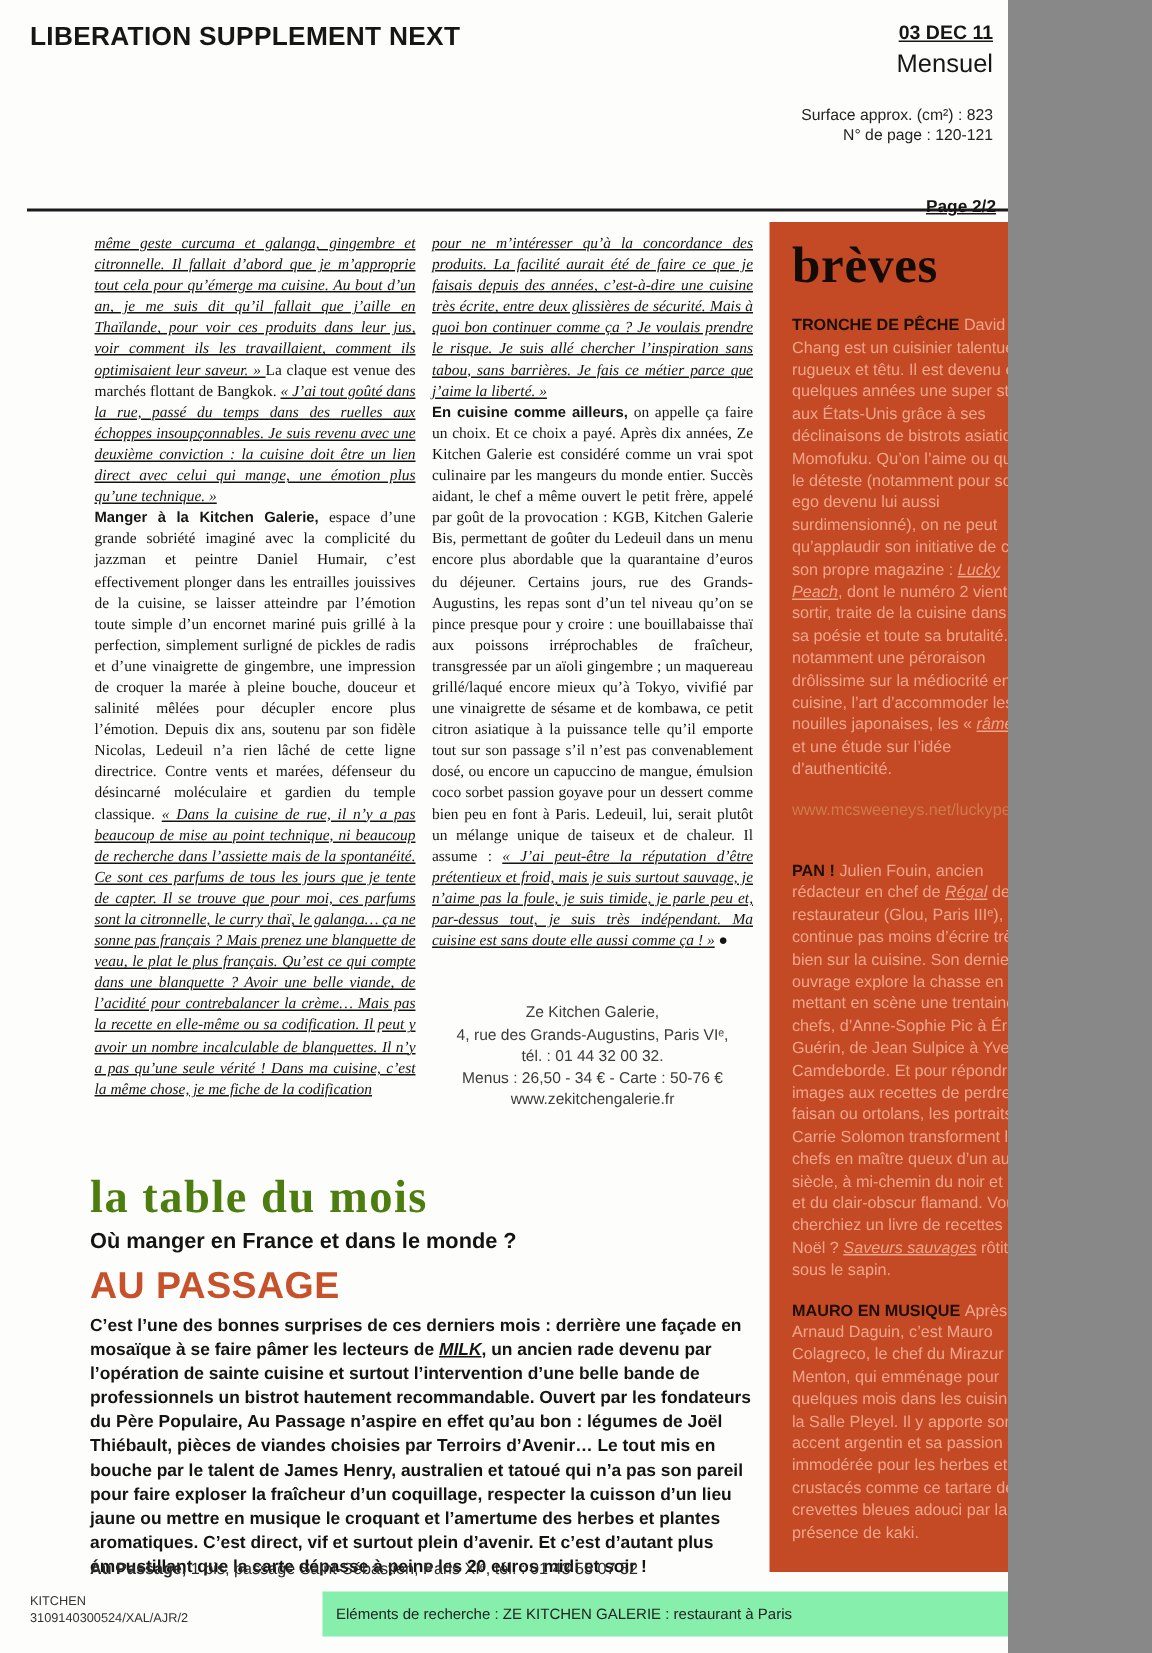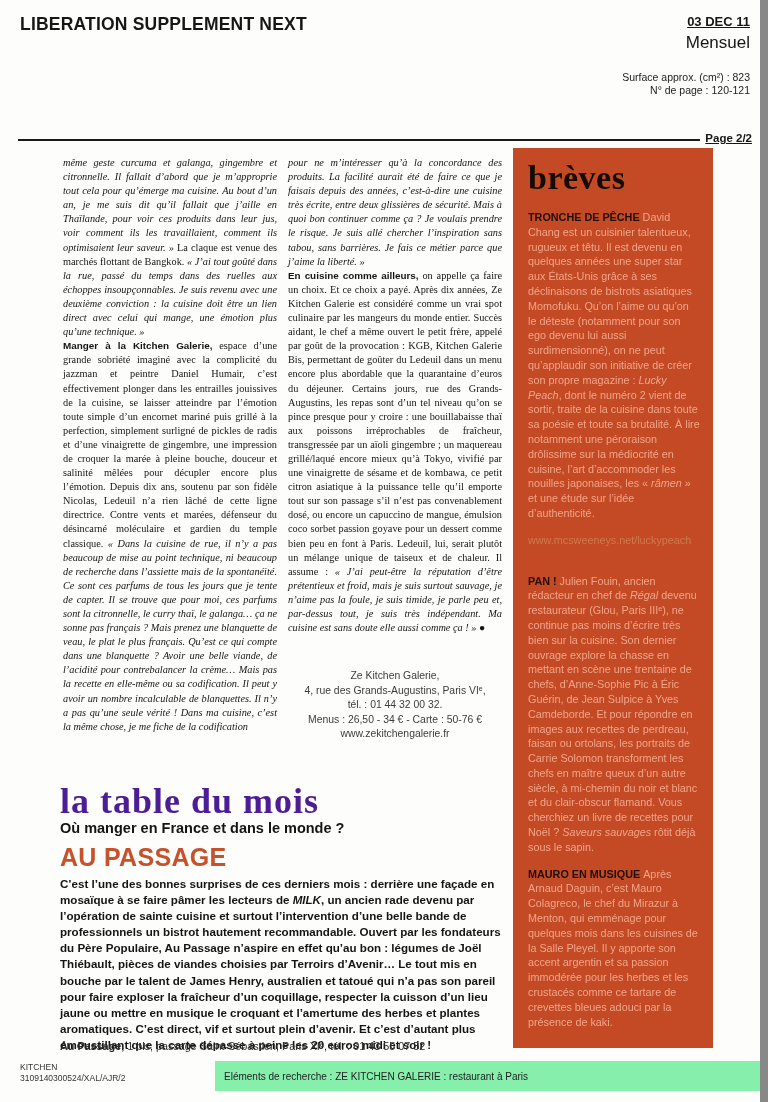--- a/index.html
+++ b/index.html
@@ -1,49 +1,49 @@
 <!DOCTYPE html>
 <html><head>
 <meta charset="utf-8">
 <style>
   html,body{margin:0;padding:0;background:#888;}
-  .page{position:relative;width:760px;height:1102px;background:#fdfdfc;overflow:hidden;
+  .page{position:relative;width:672px;height:1102px;background:#fdfdfc;overflow:hidden;
         font-family:"Liberation Sans",sans-serif;color:#161616;}
   
   .pub-name{position:absolute;left:20px;top:14px;font-size:17.5px;font-weight:bold;letter-spacing:.2px;}
   .pub-addr{position:absolute;left:20px;top:40px;font-size:9.5px;line-height:12px;color:#222;}
   .date{position:absolute;right:10px;top:14px;font-size:13px;font-weight:bold;text-decoration:underline;}
   .freq{position:absolute;right:10px;top:33px;font-size:17px;}
   .meta{position:absolute;right:10px;top:71px;font-size:10.5px;line-height:13px;text-align:right;color:#222;}
   .header-rule{position:absolute;left:18px;top:139px;width:682px;border-top:2px solid #1a1a1a;}
   .page-indicator{position:absolute;right:8px;top:132px;font-size:11.5px;font-weight:bold;text-decoration:underline;}
   
   .article{font-family:"Liberation Serif","DejaVu Serif",serif;font-size:10.3px;line-height:14.1px;
            text-align:justify;color:#141414;}
   .col1{position:absolute;left:63px;top:156px;width:214px;}
   .col2{position:absolute;left:288px;top:156px;width:214px;}
   .article p{margin:0;}
-  .i{font-style:italic;}
+  .i{font-style:italic;text-decoration:underline;}
   .b{font-weight:bold;}
   .bs{font-family:"Liberation Sans",sans-serif;font-weight:bold;font-size:9.9px;}
   .contact{position:absolute;left:288px;top:669px;width:214px;font-family:"Liberation Sans",sans-serif;
            font-size:10.4px;line-height:14.5px;color:#3c3c3c;text-align:center;}
   
   .sidebar{position:absolute;left:513px;top:148px;width:200px;height:900px;background:#c34a24;
            box-sizing:border-box;padding:12px 13px 0 15px;color:#f0a avoid;overflow:hidden;}
   .sidebar{color:#f0a58a;font-size:10.8px;line-height:14.8px;}
   .sidebar-title{font-family:"Liberation Serif","DejaVu Serif",serif;font-weight:bold;color:#140b05;
                  font-size:34px;line-height:36px;margin:0 0 14px 0;letter-spacing:.5px;}
   .sb-body{margin:0 0 12px 0;}
   .h{font-weight:bold;color:#1d0f07;}
   .sb-note{color:#cd7a4e;margin:0 0 22px 0;}
   .sb-link{color:#cd7a4e;margin:0 0 26px 0;}
   
   .table-title{position:absolute;left:60px;top:780px;font-family:"Liberation Serif","DejaVu Serif",serif;
-               font-weight:bold;font-size:36px;color:#4c1d95;letter-spacing:1px;}
+               font-weight:bold;font-size:31px;color:#4d7c0f;letter-spacing:1px;}
   .table-sub{position:absolute;left:60px;top:820px;font-size:14.5px;font-weight:bold;color:#141414;}
   .ap-title{position:absolute;left:60px;top:843px;font-size:25px;font-weight:bold;color:#c6512b;letter-spacing:.3px;}
   .ap-body{position:absolute;left:60px;top:876px;width:452px;font-size:11.6px;font-weight:bold;
            line-height:16.1px;color:#141414;}
   .ap-footer{position:absolute;left:60px;top:1040px;font-size:10.8px;color:#2a2a2a;}
   
   .kitchen-code{position:absolute;left:20px;top:1062px;font-size:8.5px;line-height:10.5px;color:#333;}
   .search-bar{position:absolute;left:215px;top:1061px;width:546px;height:30px;background:#86efac;
               font-size:10px;color:#222;display:flex;align-items:center;padding-left:9px;box-sizing:border-box;}
 </style>

